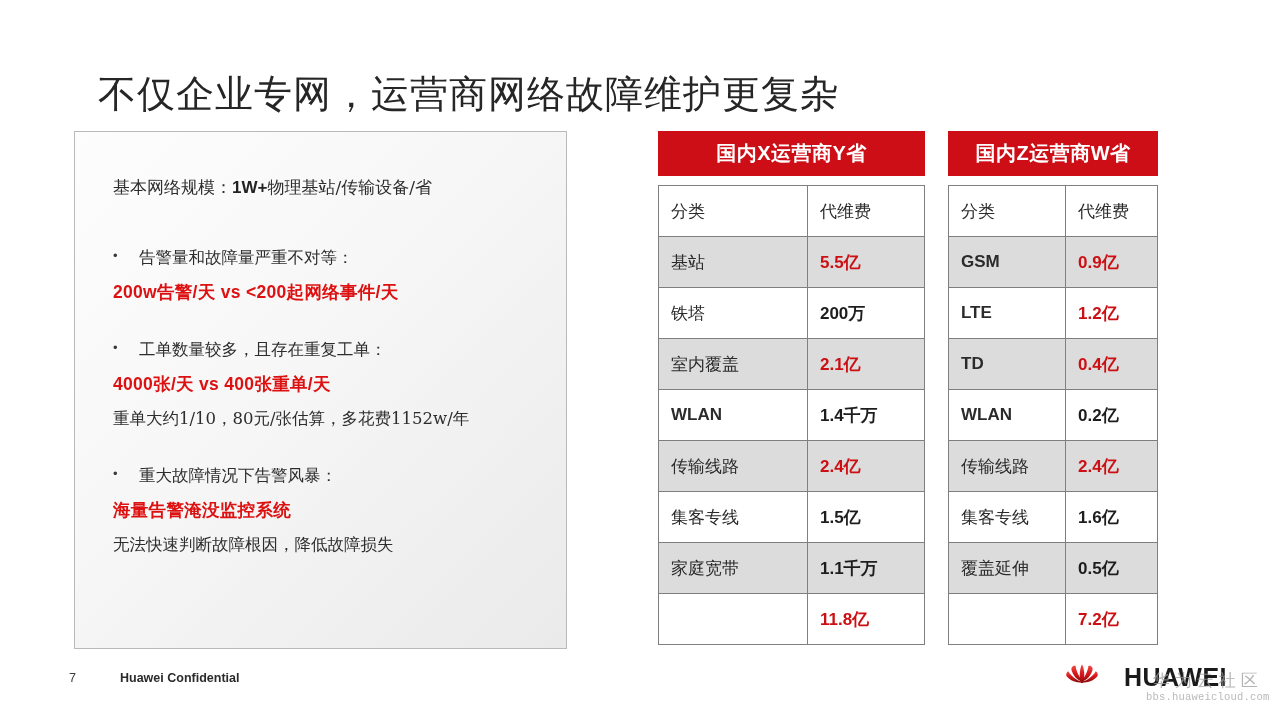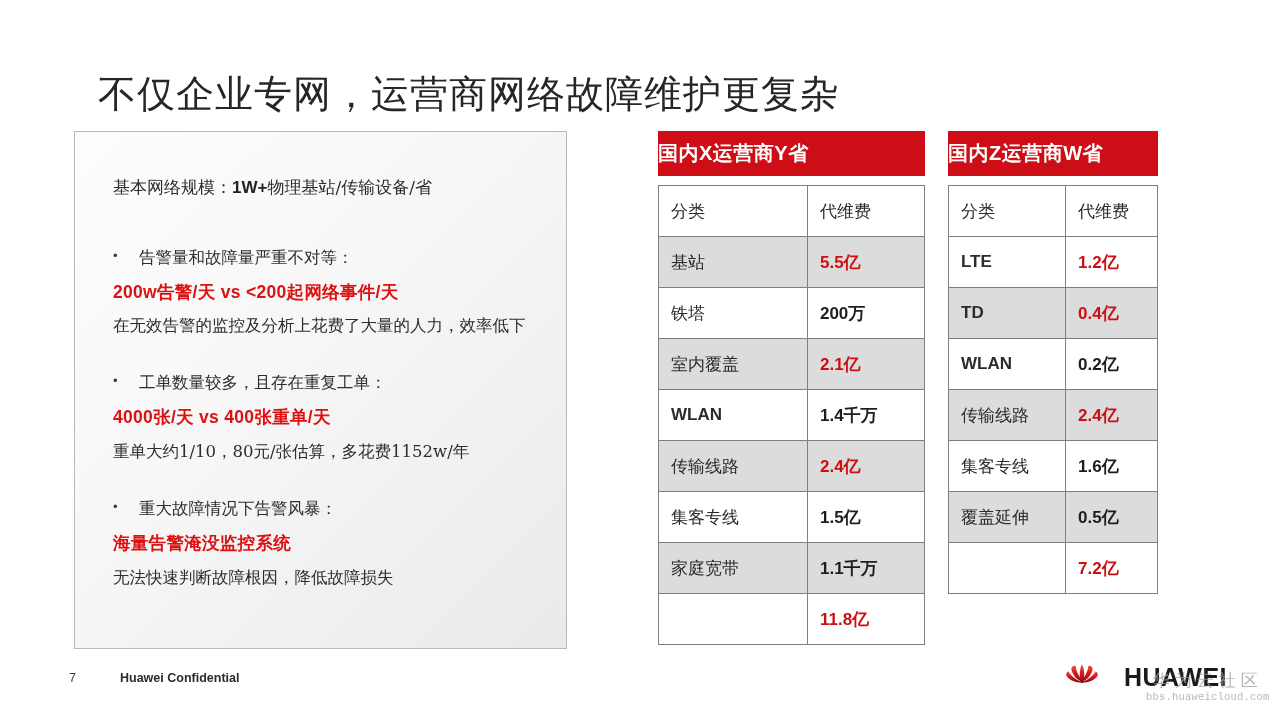--- a/index.html
+++ b/index.html
@@ -103,20 +103,21 @@
   }
   .op-table.t1 { left: 658px; width: 267px; }
   .op-table.t2 { left: 948px; width: 210px; }
 
   .table-banner {
     background: #ce0e16;
     color: #ffffff;
     font-family: "Liberation Sans", "DejaVu Sans", sans-serif;
     font-weight: bold;
     font-size: 20px;
+    text-align: center;
     line-height: 45px;
     height: 45px;
     letter-spacing: 0.5px;
   }
   .table-gap { height: 9px; }
 
   table.grid {
     border-collapse: collapse;
     width: 100%;
     table-layout: fixed;
@@ -221,21 +222,20 @@
     <p class="lead-line">
       <span>基本网络规模：</span><span class="hl">1W+</span><span>物理基站/传输设备/省</span>
     </p>
 
     <div class="bullet-group">
       <div class="bullet-row">
         <span class="bullet-dot">•</span>
         <span class="bullet-text">告警量和故障量严重不对等：</span>
       </div>
       <p class="red-line">200w告警/天  vs  &lt;200起网络事件/天</p>
-      <p class="sub-line">在无效告警的监控及分析上花费了大量的人力，效率低下</p>
     </div>
 
     <div class="bullet-group">
       <div class="bullet-row">
         <span class="bullet-dot">•</span>
         <span class="bullet-text">工单数量较多，且存在重复工单：</span>
       </div>
       <p class="red-line">4000张/天  vs  400张重单/天</p>
       <p class="sub-line">重单大约1/10，80元/张估算，多花费1152w/年</p>
     </div>
@@ -311,20 +311,24 @@
         <col class="col-cat">
         <col class="col-fee">
       </colgroup>
     <thead>
       <tr>
         <th>分类</th>
         <th>代维费</th>
       </tr>
     </thead>
     <tbody>
+        <tr class="shaded">
+          <td class="latin">GSM</td>
+          <td class="value red">0.9亿</td>
+        </tr>
         <tr>
           <td class="latin">LTE</td>
           <td class="value red">1.2亿</td>
         </tr>
         <tr class="shaded">
           <td class="latin">TD</td>
           <td class="value red">0.4亿</td>
         </tr>
         <tr>
           <td class="latin">WLAN</td>

